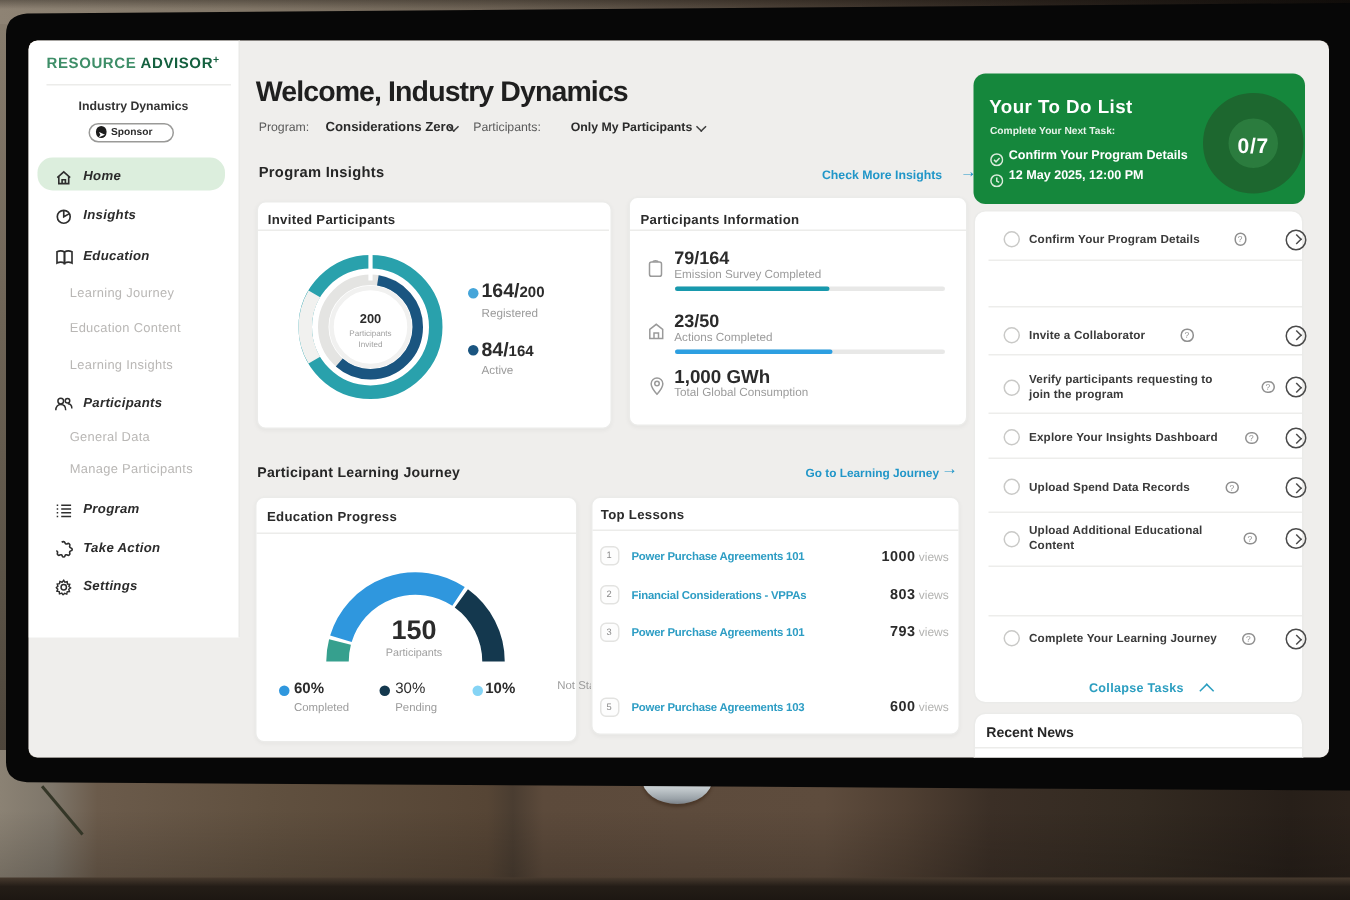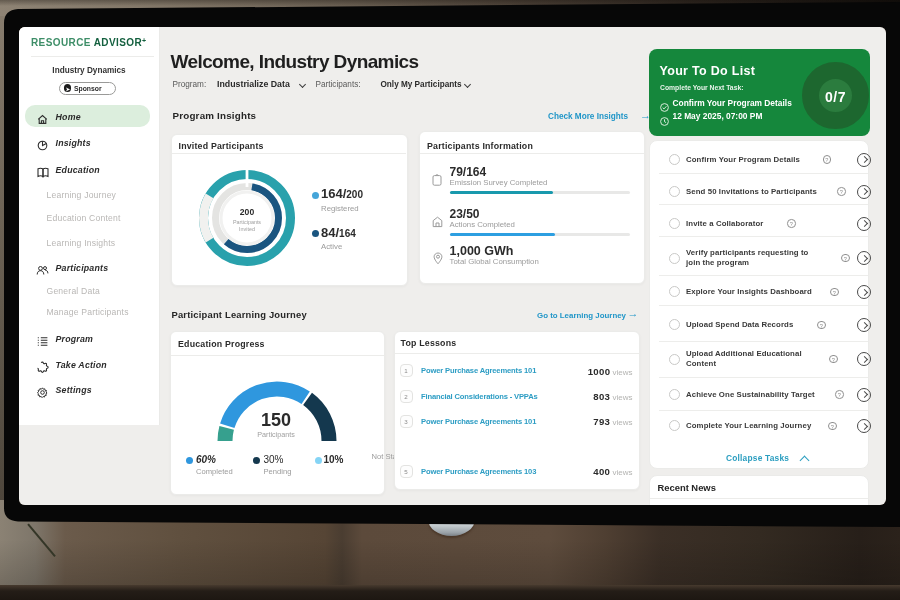--- a/index.html
+++ b/index.html
@@ -123,21 +123,21 @@
   <div class="abs menu-icon" style="left:18px; top:357px;">
     <svg width="11" height="11" viewBox="0 0 11 11" fill="none" stroke="#2e2e2e" stroke-width="1">
         <circle cx="5.5" cy="5.5" r="1.8"></circle>
         <path d="M5.5,0.9 L6.3,2.3 L7.9,1.9 L8.1,3.5 L9.7,3.7 L9.1,5.2 L10.3,6.3 L9,7.2 L9.5,8.8 L7.9,9 L7.6,10.6 L6.1,10 L5,11.2 L4.1,9.9 L2.5,10.4 L2.3,8.8 L0.7,8.6 L1.3,7.1 L0.1,6 L1.4,5.1 L0.9,3.5 L2.5,3.3 L2.8,1.7 L4.3,2.3 Z" transform="scale(0.95) translate(0.3,0)"></path>
       </svg>
   </div>
   <div class="abs mlabel" style="left:36.5px; top:358px;">Settings</div>
 
   <div class="abs" style="left:151.5px; top:23.5px; font-size:19px; font-weight:bold; color:#1f1f1f; letter-spacing:-0.6px;">Welcome, Industry Dynamics</div>
   <div class="abs" style="left:153.5px; top:53px; font-size:8.2px; color:#5a5a5a;">Program:</div>
-  <div class="abs" style="left:198px; top:52.4px; font-size:8.8px; font-weight:bold; color:#2b2b2b;">Industrialize Data</div>
+  <div class="abs" style="left:198px; top:52.4px; font-size:8.8px; font-weight:bold; color:#2b2b2b;">Considerations Zero</div>
   <span class="abs chev-d" style="left:281px; top:54.5px;"></span>
   <div class="abs" style="left:296.5px; top:53px; font-size:8.2px; color:#5a5a5a;">Participants:</div>
   <div class="abs" style="left:361.5px; top:52.6px; font-size:8.2px; font-weight:bold; color:#2b2b2b;">Only My Participants</div>
   <span class="abs chev-d" style="left:446px; top:54.5px;"></span>
   <div class="abs" style="left:153.5px; top:83px; font-size:9.8px; font-weight:bold; color:#262626; letter-spacing:0.2px;">Program Insights</div>
   <div class="abs link" style="left:529px; top:85px;">Check More Insights</div>
   <div class="abs" style="left:621px; top:81.5px; color:#2196c8; font-size:11px;">→</div>
 
   <div class="card" style="left:152px; top:106.5px; width:236.5px; height:152px;"></div>
   <div class="ctitle" style="left:159.5px; top:113.5px; font-size:8.8px;">Invited Participants</div>
@@ -200,21 +200,21 @@
   <div class="ctitle" style="left:159px; top:312px; font-size:8.8px;">Education Progress</div>
   <div class="divider" style="left:151.5px; top:327.5px; width:213px;"></div>
   <svg class="abs" style="left:190.5px; top:347px;" width="134" height="70" viewBox="0 0 134 70">
     <path d="M 15,67 A 52,52 0 0 1 16.66,53.98" fill="none" stroke="#36a08e" stroke-width="15"></path>
     <path d="M 17.27,51.8 A 52,52 0 0 1 95.7,23.63" fill="none" stroke="#2f97de" stroke-width="15"></path>
     <path d="M 97.57,24.93 A 52,52 0 0 1 119,67" fill="none" stroke="#14384e" stroke-width="15"></path>
   </svg>
   <div class="abs" style="left:207px; top:384px; width:100px; text-align:center; font-size:18px; font-weight:bold; color:#2b2b2b; line-height:1;">150</div>
   <div class="abs" style="left:207px; top:403px; width:100px; text-align:center; font-size:7.2px; color:#a0a0a0;">Participants</div>
   <span class="abs" style="left:166.5px; top:430px; width:7px; height:7px; border-radius:50%; background:#2f97de;"></span>
-  <div class="abs" style="left:177px; top:427px; font-size:10px; font-weight:bold; color:#2b2b2b;font-style:italic;">60%</div>
+  <div class="abs" style="left:177px; top:427px; font-size:10px; font-weight:bold; color:#2b2b2b;">60%</div>
   <div class="abs" style="left:177px; top:439.5px; font-size:7.6px; color:#9b9b9b;">Completed</div>
   <span class="abs" style="left:234px; top:430px; width:7px; height:7px; border-radius:50%; background:#14384e;"></span>
   <div class="abs" style="left:244.5px; top:427px; font-size:10px; font-weight:normal; color:#2b2b2b;">30%</div>
   <div class="abs" style="left:244.5px; top:439.5px; font-size:7.6px; color:#9b9b9b;">Pending</div>
   <span class="abs" style="left:295.5px; top:430px; width:7px; height:7px; border-radius:50%; background:#85d4f5;"></span>
   <div class="abs" style="left:304.5px; top:427px; font-size:10px; font-weight:bold; color:#2b2b2b;">10%</div>
   <div class="abs" style="left:304.5px; top:425px; font-size:7.6px; color:#9b9b9b;padding-left:48px;">Not Started</div>
 
   <div class="card" style="left:375px; top:303.5px; width:246px; height:159px;"></div>
   <div class="ctitle" style="left:381.5px; top:311px; font-size:8.8px;">Top Lessons</div>
@@ -231,57 +231,51 @@
       <span class="lviews"><b>803</b> views</span>
     </div>
   <div class="lesson" style="top:387.5px;">
       <span class="lnum">3</span>
       <span class="lname">Power Purchase Agreements 101</span>
       <span class="lviews"><b>793</b> views</span>
     </div>
   <div class="lesson" style="top:437.8px;">
       <span class="lnum">5</span>
       <span class="lname">Power Purchase Agreements 103</span>
-      <span class="lviews"><b>400</b> views</span>
+      <span class="lviews"><b>600</b> views</span>
     </div>
 
   <div class="abs" style="left:629.5px; top:22px; width:221px; height:87px; background:#15873c; border-radius:8px;"></div>
   <div class="abs" style="left:640.5px; top:37px; font-size:12.5px; font-weight:bold; color:#fff; letter-spacing:0.3px;">Your To Do List</div>
   <div class="abs" style="left:641px; top:56.5px; font-size:6.8px; font-weight:bold; color:#e8f3ea;">Complete Your Next Task:</div>
   <div class="abs" style="left:641px; top:70.5px;">
     <svg width="9" height="9" viewBox="0 0 9 9" fill="none" stroke="#d7ead9" stroke-width="1">
         <circle cx="4.5" cy="4.5" r="3.9"></circle>
         <path d="M2.7,4.6 L4,5.9 L6.4,3.3"></path>
       </svg>
   </div>
   <div class="abs" style="left:653.5px; top:70.5px; font-size:8.4px; font-weight:bold; color:#fff;">Confirm Your Program Details</div>
   <div class="abs" style="left:641px; top:84.5px;">
     <svg width="9" height="9" viewBox="0 0 9 9" fill="none" stroke="#d7ead9" stroke-width="1">
         <circle cx="4.5" cy="4.5" r="3.9"></circle>
         <path d="M4.5,2.3 V4.7 L6.1,5.6"></path>
       </svg>
   </div>
-  <div class="abs" style="left:653.5px; top:84px; font-size:8.4px; font-weight:bold; color:#fff;">12 May 2025, 07:00 PM</div>
+  <div class="abs" style="left:653.5px; top:84px; font-size:8.4px; font-weight:bold; color:#fff;">12 May 2025, 12:00 PM</div>
   <div class="abs" style="left:783px; top:35px; width:67px; height:67px; border:17px solid #1d672f; background:#2b7c3e; border-radius:50%;"></div>
   <div class="abs" style="left:783px; top:61.5px; width:67px; text-align:center; font-size:14px; font-weight:bold; color:#fff; letter-spacing:0.5px;">0/7</div>
 
   <div class="abs" style="left:630px; top:113px; width:220px; height:328.5px; background:#fff; border-radius:8px; border:1px solid #ebebe9;"></div>
   <div class="task" style="top:126px;">
       <span class="tcirc"></span>
       <span class="ttext">Confirm Your Program Details</span>
       <span class="tq" style="left:153.5px;"></span>
       <span class="tchev"></span>
     </div>
   <div class="tdiv" style="top:145.7px;"></div>
-  <div class="task" style="top:158px;">
-      <span class="tcirc"></span>
-      <span class="ttext">Send 50 Invitations to Participants</span>
-      <span class="tq" style="left:168px;"></span>
-      <span class="tchev"></span>
-    </div>
   <div class="tdiv" style="top:177px;"></div>
   <div class="task" style="top:190px;">
       <span class="tcirc"></span>
       <span class="ttext">Invite a Collaborator</span>
       <span class="tq" style="left:118px;"></span>
       <span class="tchev"></span>
     </div>
   <div class="tdiv" style="top:209px;"></div>
   <div class="task" style="top:219px;">
       <span class="tcirc" style="top:7px;"></span>
@@ -304,26 +298,20 @@
       <span class="tchev"></span>
     </div>
   <div class="tdiv" style="top:314px;"></div>
   <div class="task" style="top:320px;">
       <span class="tcirc" style="top:7px;"></span>
       <span class="ttext" style="width:130px;">Upload Additional Educational Content</span>
       <span class="tq" style="left:160px; top:7.5px;"></span>
       <span class="tchev" style="top:5px;"></span>
     </div>
   <div class="tdiv" style="top:350px;"></div>
-  <div class="task" style="top:361px;">
-      <span class="tcirc"></span>
-      <span class="ttext">Achieve One Sustainability Target</span>
-      <span class="tq" style="left:166px;"></span>
-      <span class="tchev"></span>
-    </div>
   <div class="tdiv" style="top:383px;"></div>
   <div class="task" style="top:392.5px;">
       <span class="tcirc"></span>
       <span class="ttext">Complete Your Learning Journey</span>
       <span class="tq" style="left:159px;"></span>
       <span class="tchev"></span>
     </div>
   <div class="abs" style="left:707px; top:425.5px; font-size:8.4px; font-weight:bold; color:#2b9ec0; letter-spacing:0.2px;">Collapse Tasks</div>
   <span class="abs" style="left:782px; top:430px; width:7px; height:7px; border-left:1.8px solid #2b9ec0; border-top:1.8px solid #2b9ec0; transform:rotate(45deg);"></span>
 

